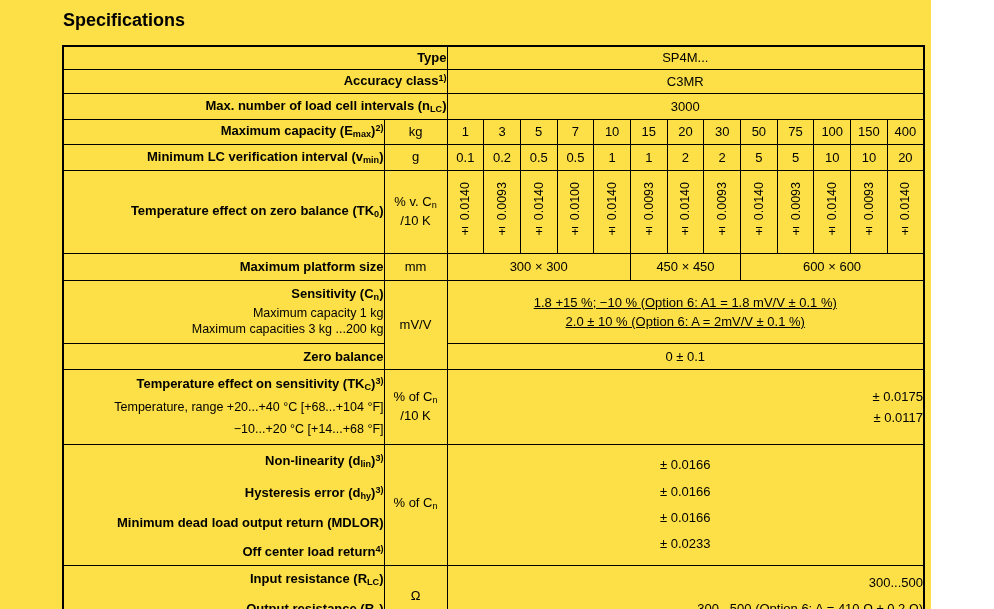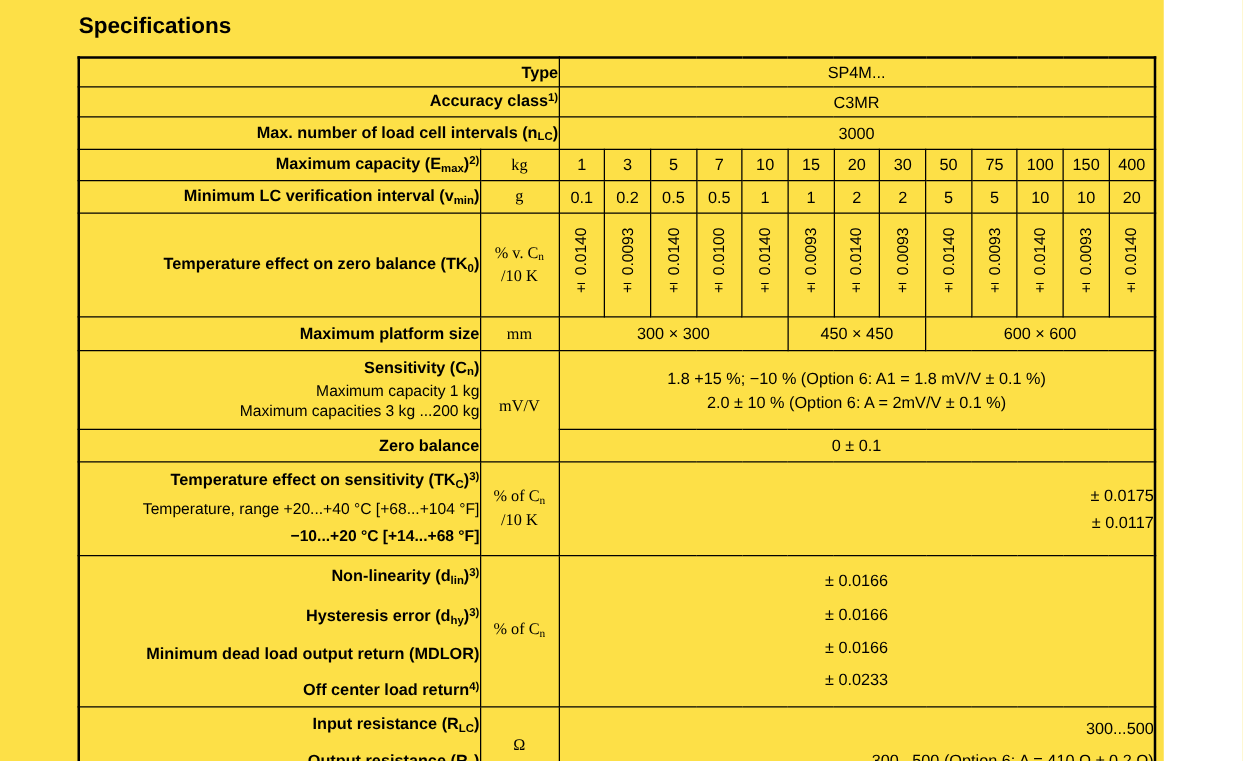--- a/index.html
+++ b/index.html
@@ -38,46 +38,46 @@
     vertical-align: middle;
     overflow: hidden;
   }
   td.label {
     text-align: right;
     padding-left: 12px;
     padding-right: 4px;
     font-weight: bold;
   }
   td.top { vertical-align: top; padding-top: 5px; }
-  td.unit { text-align: center; font-weight: normal; line-height: 16px; font-family: Liberation Serif, serif; }
+  td.unit { text-align: center; font-weight: normal; line-height: 16px; }
   td.val  { text-align: center; font-weight: normal; }
   .bold { font-weight: bold; }
   sub, sup { font-size: 0.7em; }
   sub { vertical-align: -0.25em; }
   sup { vertical-align: 0.45em; }
 
   
   td.vval { text-align: center; vertical-align: middle; }
   td.vval .vert {
     display: inline-block;
     writing-mode: vertical-rl;
     transform: rotate(180deg);
     white-space: nowrap;
     font-size: 12.5px;
   }
 
   
   .lbl-main { line-height: 16px; }
   .sens-sub { font-weight: normal; font-size: 12.5px; line-height: 16px; margin-left: 61px; }
   td.sens-val { vertical-align: top; padding-top: 19px; }
-  td.sens-val div { line-height: 19px; }
+  td.sens-val div { line-height: 19px; text-decoration: underline; }
 
   
   .tkc-sub1 { font-weight: normal; font-size: 12.5px; line-height: 22px; margin-left: 32px; }
-  .tkc-sub2 { font-weight: bold; font-size: 12.5px; line-height: 22px; margin-left: 72px; }
+  .tkc-sub2 { font-weight: normal; font-size: 12.5px; line-height: 22px; margin-left: 72px; }
   td.tkc-val { vertical-align: top; padding-top: 26px; }
   td.tkc-val div { line-height: 21px; text-align: right; }
 
   
   td.err-label div { line-height: 26.25px; }
   td.err-val div { line-height: 26.25px; }
 
   
   td.res-label div { line-height: 26px; }
   td.res-val div { line-height: 26px; text-align: right; }

